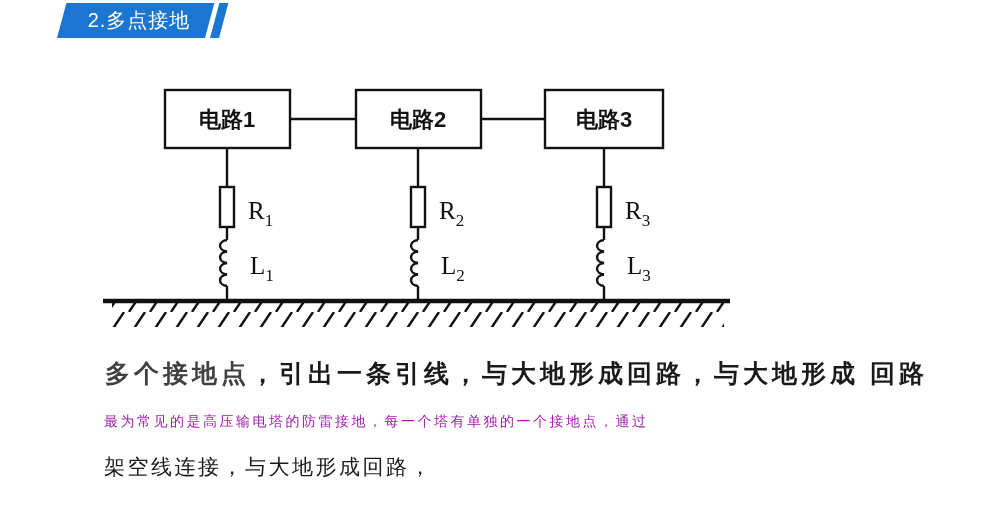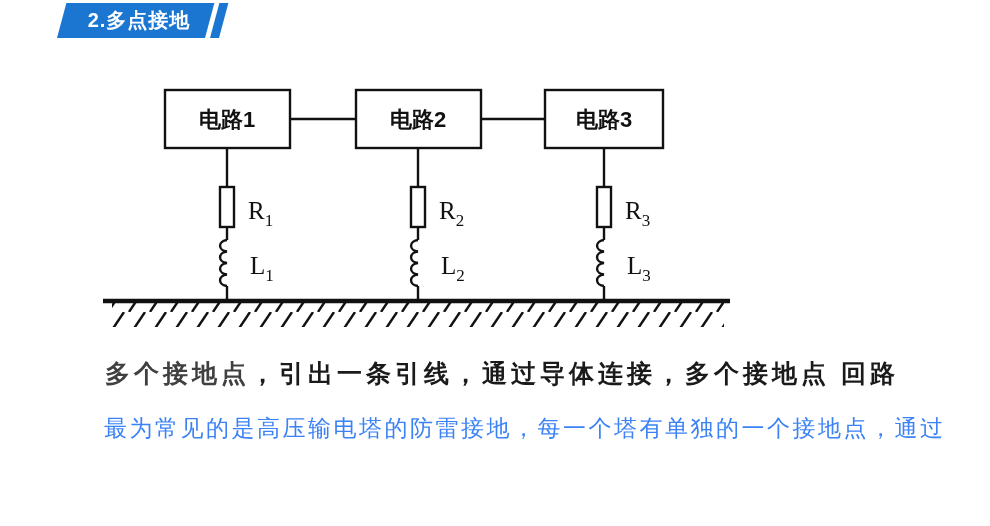--- a/index.html
+++ b/index.html
@@ -16,40 +16,40 @@
     position:absolute; left:0; top:0; width:148px; height:35px;
     background:#1b76d1; transform:skewX(-15deg); transform-origin:0 100%;
   }
   .banner-stripe {
     position:absolute; left:153px; top:0; width:9px; height:35px;
     background:#1b76d1; transform:skewX(-15deg); transform-origin:0 100%;
   }
   .banner-text {
     position:absolute; left:12px; top:0; width:140px; height:35px;
     display:flex; align-items:center; justify-content:center;
-    color:#ffffff; font-weight:bold; font-size:20px; letter-spacing:1px;
+    color:#ffffff; font-weight:normal; font-size:20px; letter-spacing:1px;
     white-space:nowrap;
   }
 
   
   svg.diagram { position:absolute; left:0; top:0; }
   .boxlabel { font:bold 22px "Liberation Sans","DejaVu Sans",sans-serif; fill:#111; }
   .rl { font:25px "Liberation Serif","DejaVu Serif",serif; fill:#111; }
   .rl .sub { font-size:17px; }
 
   
   .cap1 {
     position:absolute; left:105px; top:357px; width:860px;
     font-size:25px; font-weight:bold; color:#1a1a1a; letter-spacing:4px;
     white-space:nowrap;
   }
   .cap1 .hl { color:#404040; }
   .cap2 {
     position:absolute; left:104px; top:413px; width:860px;
-    font-size:23px; color:#3b82f6; letter-spacing:2.5px; white-space:nowrap;
+    font-size:14px; color:#a21caf; letter-spacing:2.5px; white-space:nowrap;
   }
   .cap3 {
     position:absolute; left:104px; top:453px; width:860px;
     font-size:21px; color:#1a1a1a; letter-spacing:2.5px; white-space:nowrap;
   }
 </style>
 </head>
 <body>
 
 <div class="page">
@@ -108,16 +108,17 @@
 
     <text x="248" y="219" class="rl"><tspan>R</tspan><tspan class="sub" dy="7">1</tspan></text>
     <text x="439" y="219" class="rl"><tspan>R</tspan><tspan class="sub" dy="7">2</tspan></text>
     <text x="625" y="219" class="rl"><tspan>R</tspan><tspan class="sub" dy="7">3</tspan></text>
 
     <text x="250" y="274" class="rl"><tspan>L</tspan><tspan class="sub" dy="7">1</tspan></text>
     <text x="441" y="274" class="rl"><tspan>L</tspan><tspan class="sub" dy="7">2</tspan></text>
     <text x="627" y="274" class="rl"><tspan>L</tspan><tspan class="sub" dy="7">3</tspan></text>
   </svg>
 
-  <div class="cap1"><span class="hl">多个接地点</span><span>，引出一条引线，通过导体连接，多个接地点 回路</span></div>
+  <div class="cap1"><span class="hl">多个接地点</span><span>，引出一条引线，与大地形成回路，与大地形成 回路</span></div>
   <div class="cap2">最为常见的是高压输电塔的防雷接地，每一个塔有单独的一个接地点，通过</div>
+  <div class="cap3">架空线连接，与大地形成回路，</div>
 
 </div>
 
 </body></html>

